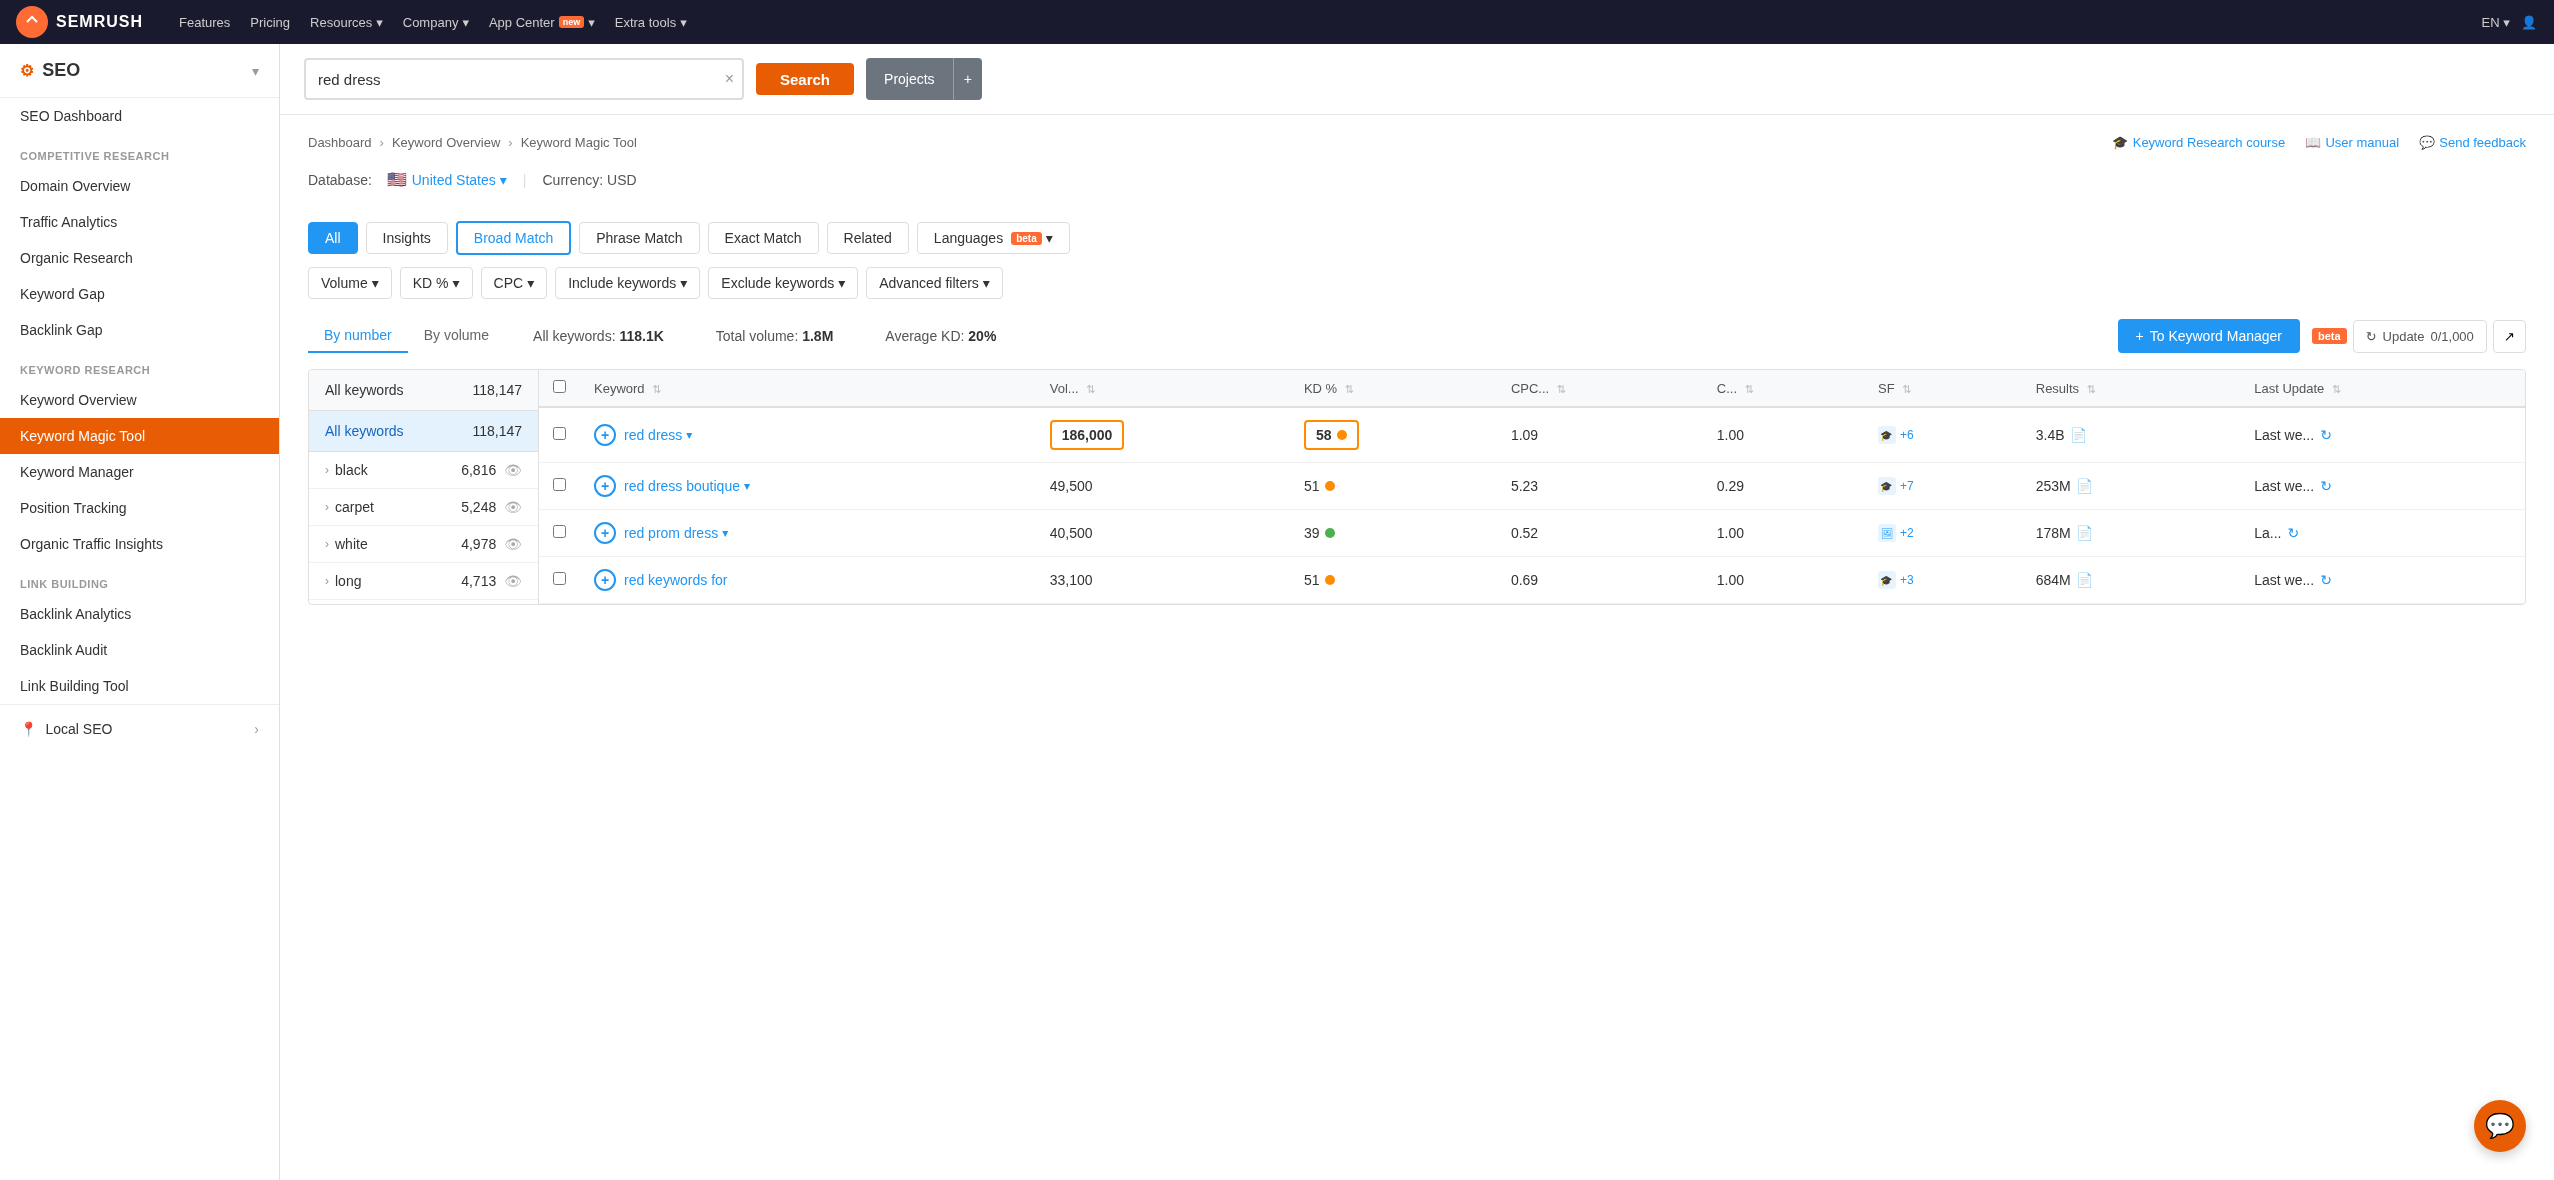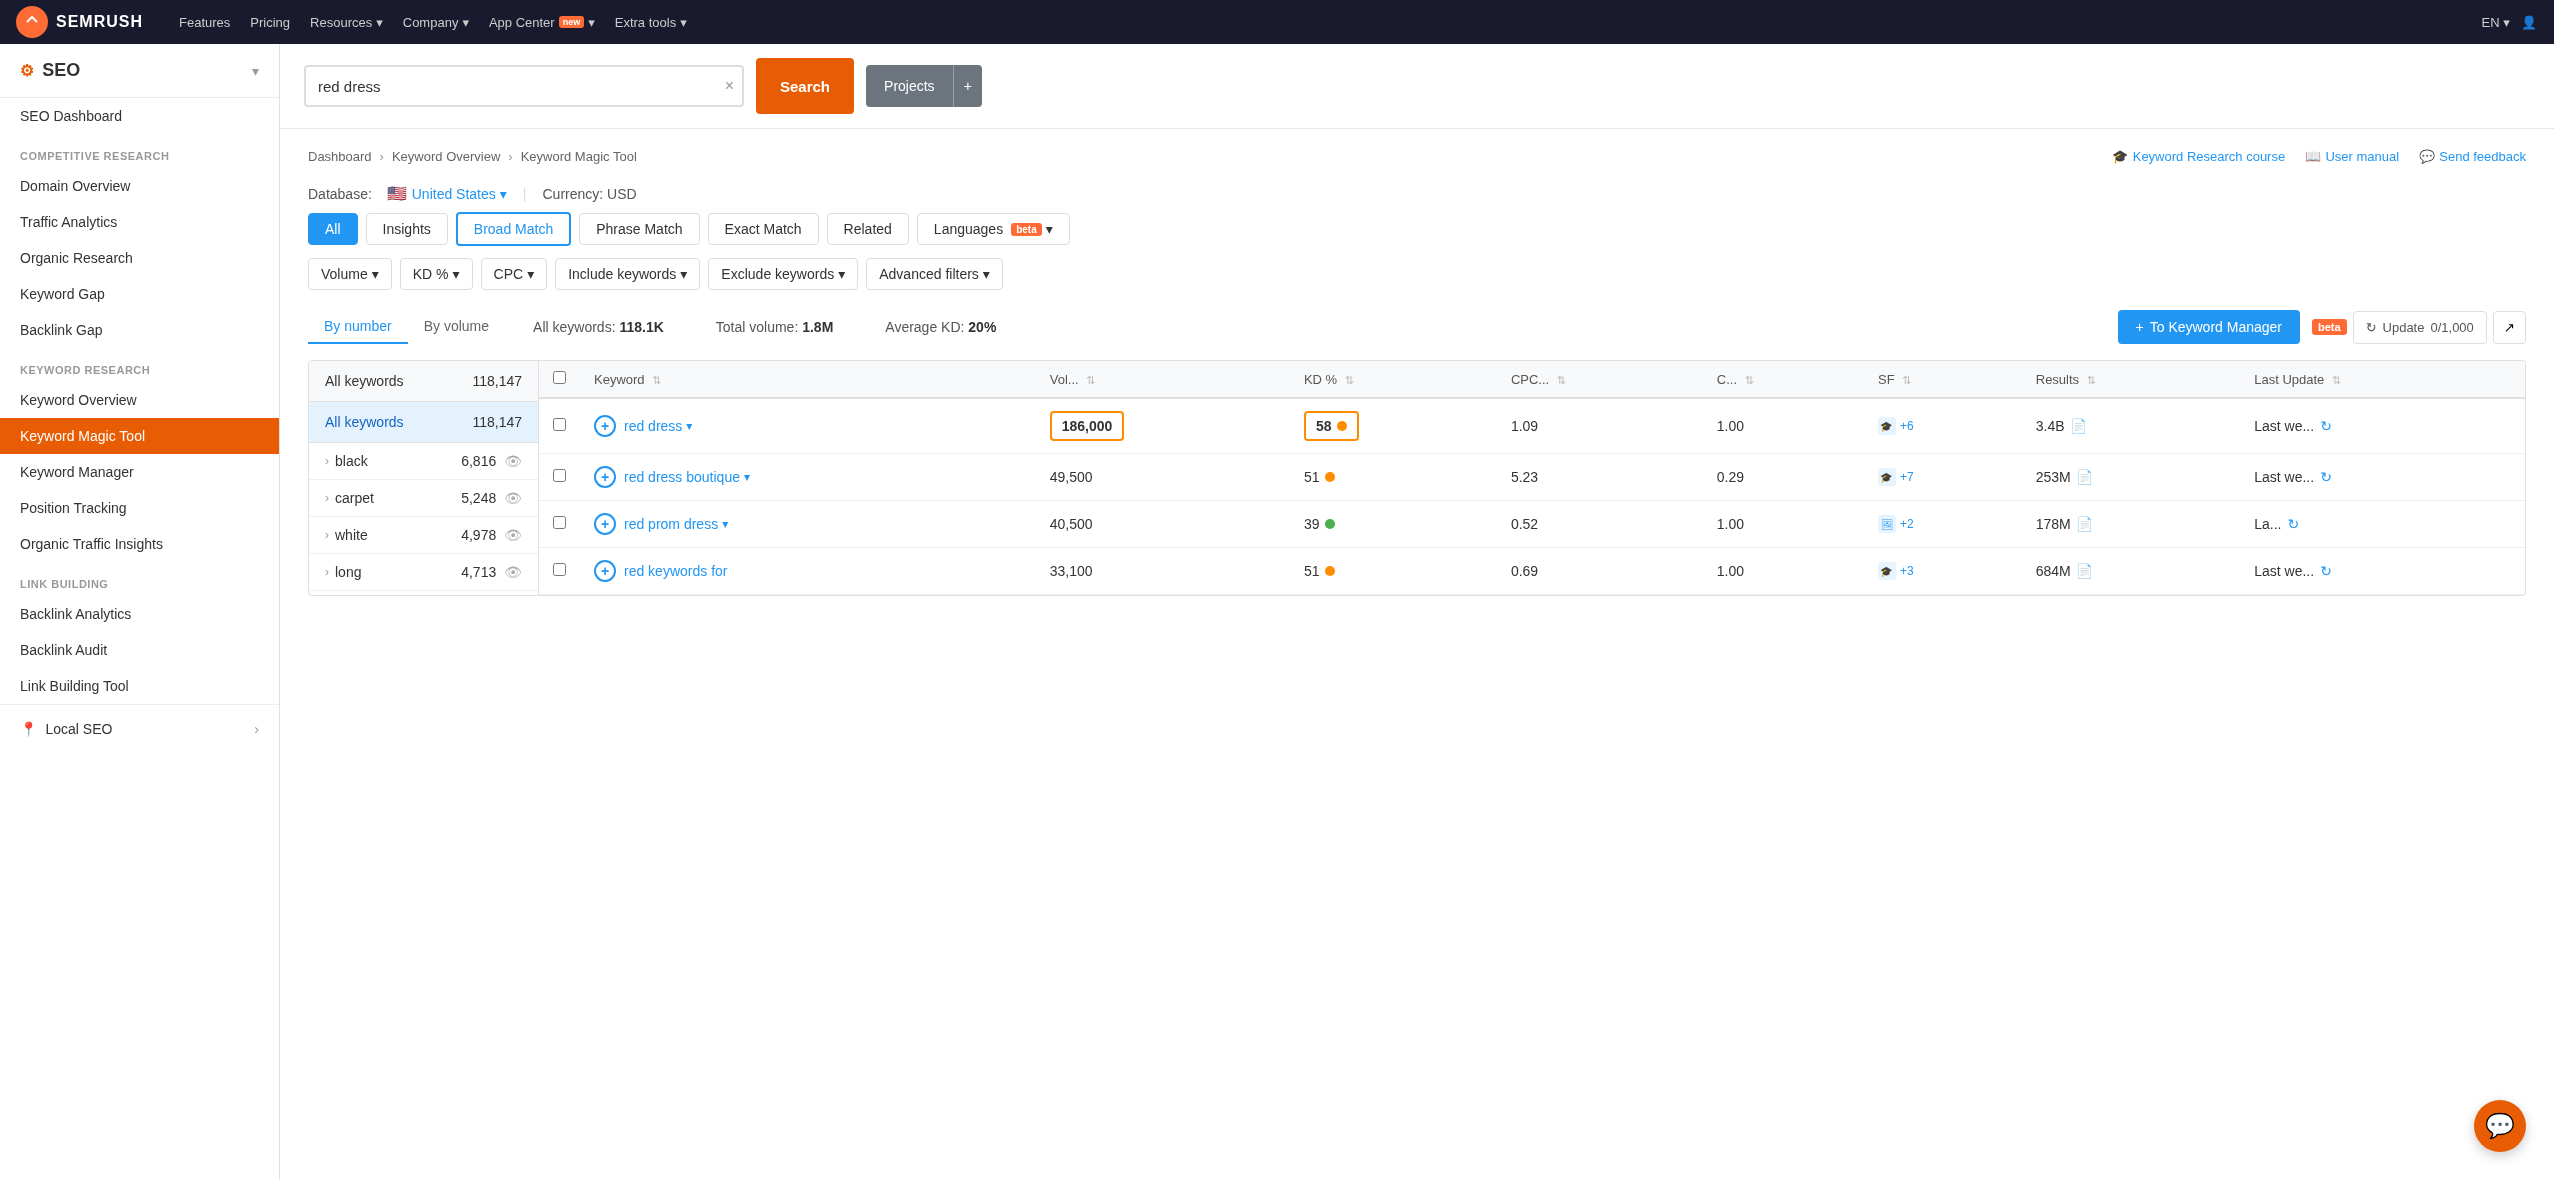--- a/index.html
+++ b/index.html
@@ -28,38 +28,38 @@
     .sidebar-footer-text { display: flex; align-items: center; gap: 8px; font-size: 14px; color: #333; }
 
     
     .main-content { flex: 1; overflow-y: auto; background: white; }
 
     
     .search-bar-area { padding: 14px 24px; background: white; border-bottom: 1px solid #e8e8e8; display: flex; align-items: center; gap: 12px; }
     .search-input-wrapper { position: relative; width: 440px; }
     .search-input { width: 100%; height: 42px; border: 2px solid #ddd; border-radius: 4px; padding: 0 36px 0 12px; font-size: 15px; outline: none; color: #333; }
     .search-clear { position: absolute; right: 10px; top: 50%; transform: translateY(-50%); cursor: pointer; color: #999; font-size: 16px; }
-    .search-btn { height: 56px; padding: 0 24px; background: #e85d04; color: white; border: none; border-radius: 4px; font-size: 15px; font-weight: 600; cursor: pointer; }
+    .search-btn { height: 32px; padding: 0 24px; background: #e85d04; color: white; border: none; border-radius: 4px; font-size: 15px; font-weight: 600; cursor: pointer; }
     .projects-btn { height: 42px; padding: 0 18px; background: #6c757d; color: white; border: none; border-radius: 4px; font-size: 14px; font-weight: 500; cursor: pointer; display: flex; align-items: center; gap: 8px; }
 
     
     .content-area { padding: 20px 28px; }
 
     
     .breadcrumb { display: flex; align-items: flex-start; gap: 8px; font-size: 13px; color: #666; margin-bottom: 16px; }
     .breadcrumb a { color: #666; text-decoration: none; }
     .breadcrumb-sep { color: #999; }
     .help-link { color: #2196f3; text-decoration: none; font-size: 13px; display: flex; align-items: center; gap: 4px; }
 
     
     .page-title { font-size: 32px; font-weight: 700; color: #333; margin: 8px 0 12px; }
     .page-title span { color: #999; font-weight: 400; }
 
     
-    .db-row { display: flex; align-items: center; gap: 16px; font-size: 14px; color: #555; margin-bottom: 9px; }
+    .db-row { display: flex; align-items: center; gap: 16px; font-size: 14px; color: #555; margin-bottom: 32px; }
     .db-link { color: #2196f3; text-decoration: none; display: flex; align-items: center; gap: 4px; }
     .flag { font-size: 16px; }
     .divider-v { color: #ddd; }
 
     
     .filter-tabs { display: flex; align-items: center; gap: 8px; margin-bottom: 12px; flex-wrap: wrap; }
     .tab-btn { padding: 7px 16px; border: 1px solid #ddd; border-radius: 4px; background: white; cursor: pointer; font-size: 14px; color: #333; }
     .tab-btn.active-blue { background: #2196f3; color: white; border-color: #2196f3; }
     .tab-btn.active-outline { border: 2px solid #2196f3; color: #2196f3; background: white; font-weight: 500; }
     .tab-badge { display: inline-flex; align-items: center; background: #ff6b35; color: white; font-size: 10px; padding: 1px 5px; border-radius: 3px; margin-left: 4px; font-weight: bold; }

